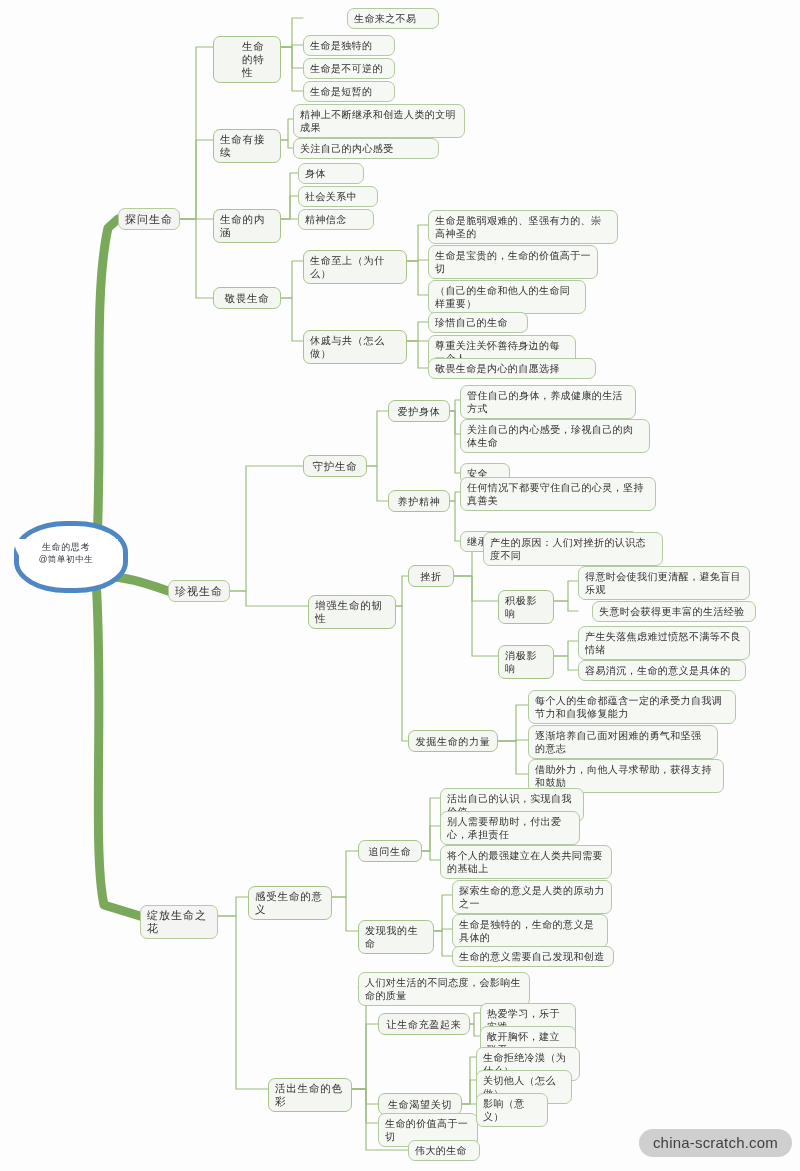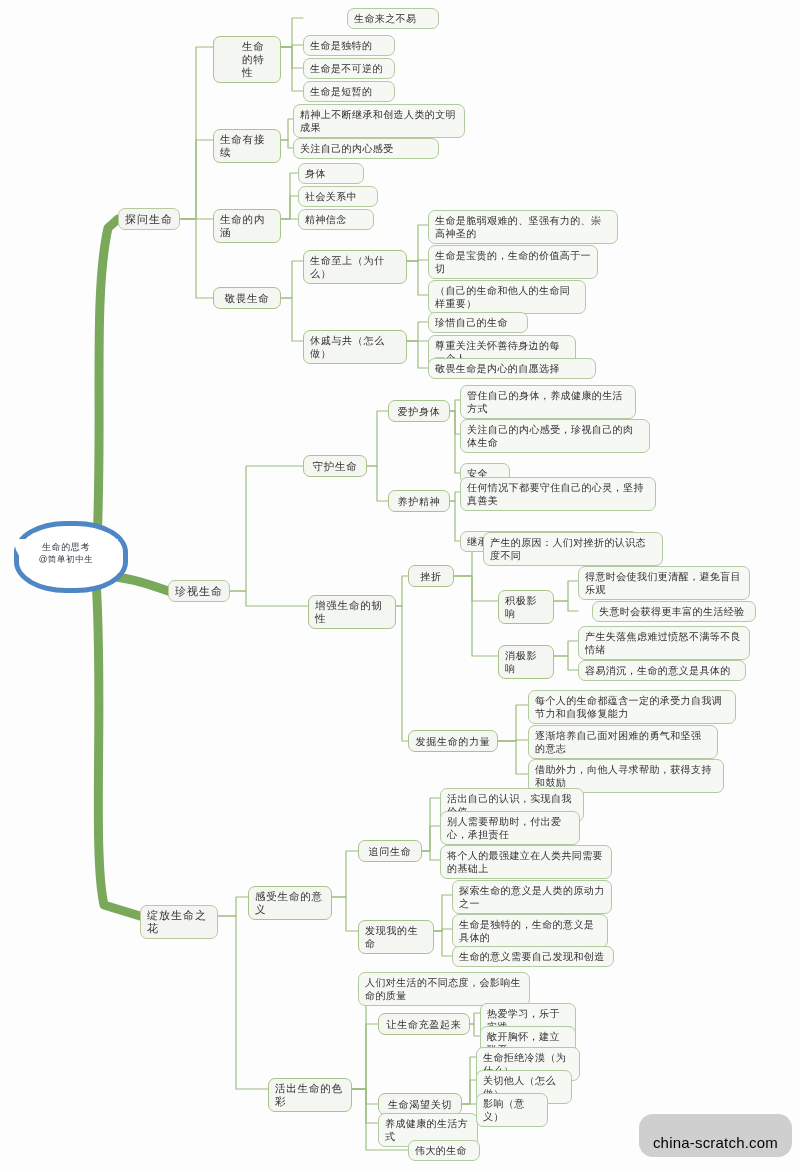--- a/index.html
+++ b/index.html
@@ -94,24 +94,24 @@
     font-size:9px;
     line-height:12px;
     letter-spacing:.6px;
   }
   #center-label .sub{font-size:8.5px;}
   
   #watermark{
     position:absolute;
     right:8px;bottom:14px;
     background:#cfcfcf;
-    color:#000000;
+    color:#404040;
     font-size:15px;
     letter-spacing:.2px;
-    padding:20px 14px 6px;
+    padding:5px 14px 6px;
     border-radius:14px;
     z-index:20;
     font-family:"Liberation Sans",sans-serif;
   }
 </style>
 </head>
 <body>
 
 <div id="mindmap">
 
@@ -359,21 +359,21 @@
       <div class="node leaf" style="left: 358px; top: 972px; width: 172px; min-height: 30px;">
         <span>人们对生活的不同态度，会影响生命的质量</span>
       </div>
       <div class="node lv3" style="left: 378px; top: 1013px; width: 92px; min-height: 22px;">
         <span>让生命充盈起来</span>
       </div>
       <div class="node lv3" style="left: 378px; top: 1093px; width: 84px; min-height: 22px;">
         <span>生命渴望关切</span>
       </div>
       <div class="node leaf" style="left: 378px; top: 1113px; width: 100px; min-height: 20px;">
-        <span>养成健康的生活方式</span>
+        <span>生命的价值高于一切</span>
       </div>
       <div class="node leaf" style="left: 408px; top: 1140px; width: 72px; min-height: 20px;">
         <span>伟大的生命</span>
       </div>
       <div class="node leaf" style="left: 480px; top: 1003px; width: 96px; min-height: 20px;">
         <span>热爱学习，乐于实践</span>
       </div>
       <div class="node leaf" style="left: 480px; top: 1026px; width: 96px; min-height: 20px;">
         <span>敞开胸怀，建立联系</span>
       </div>

